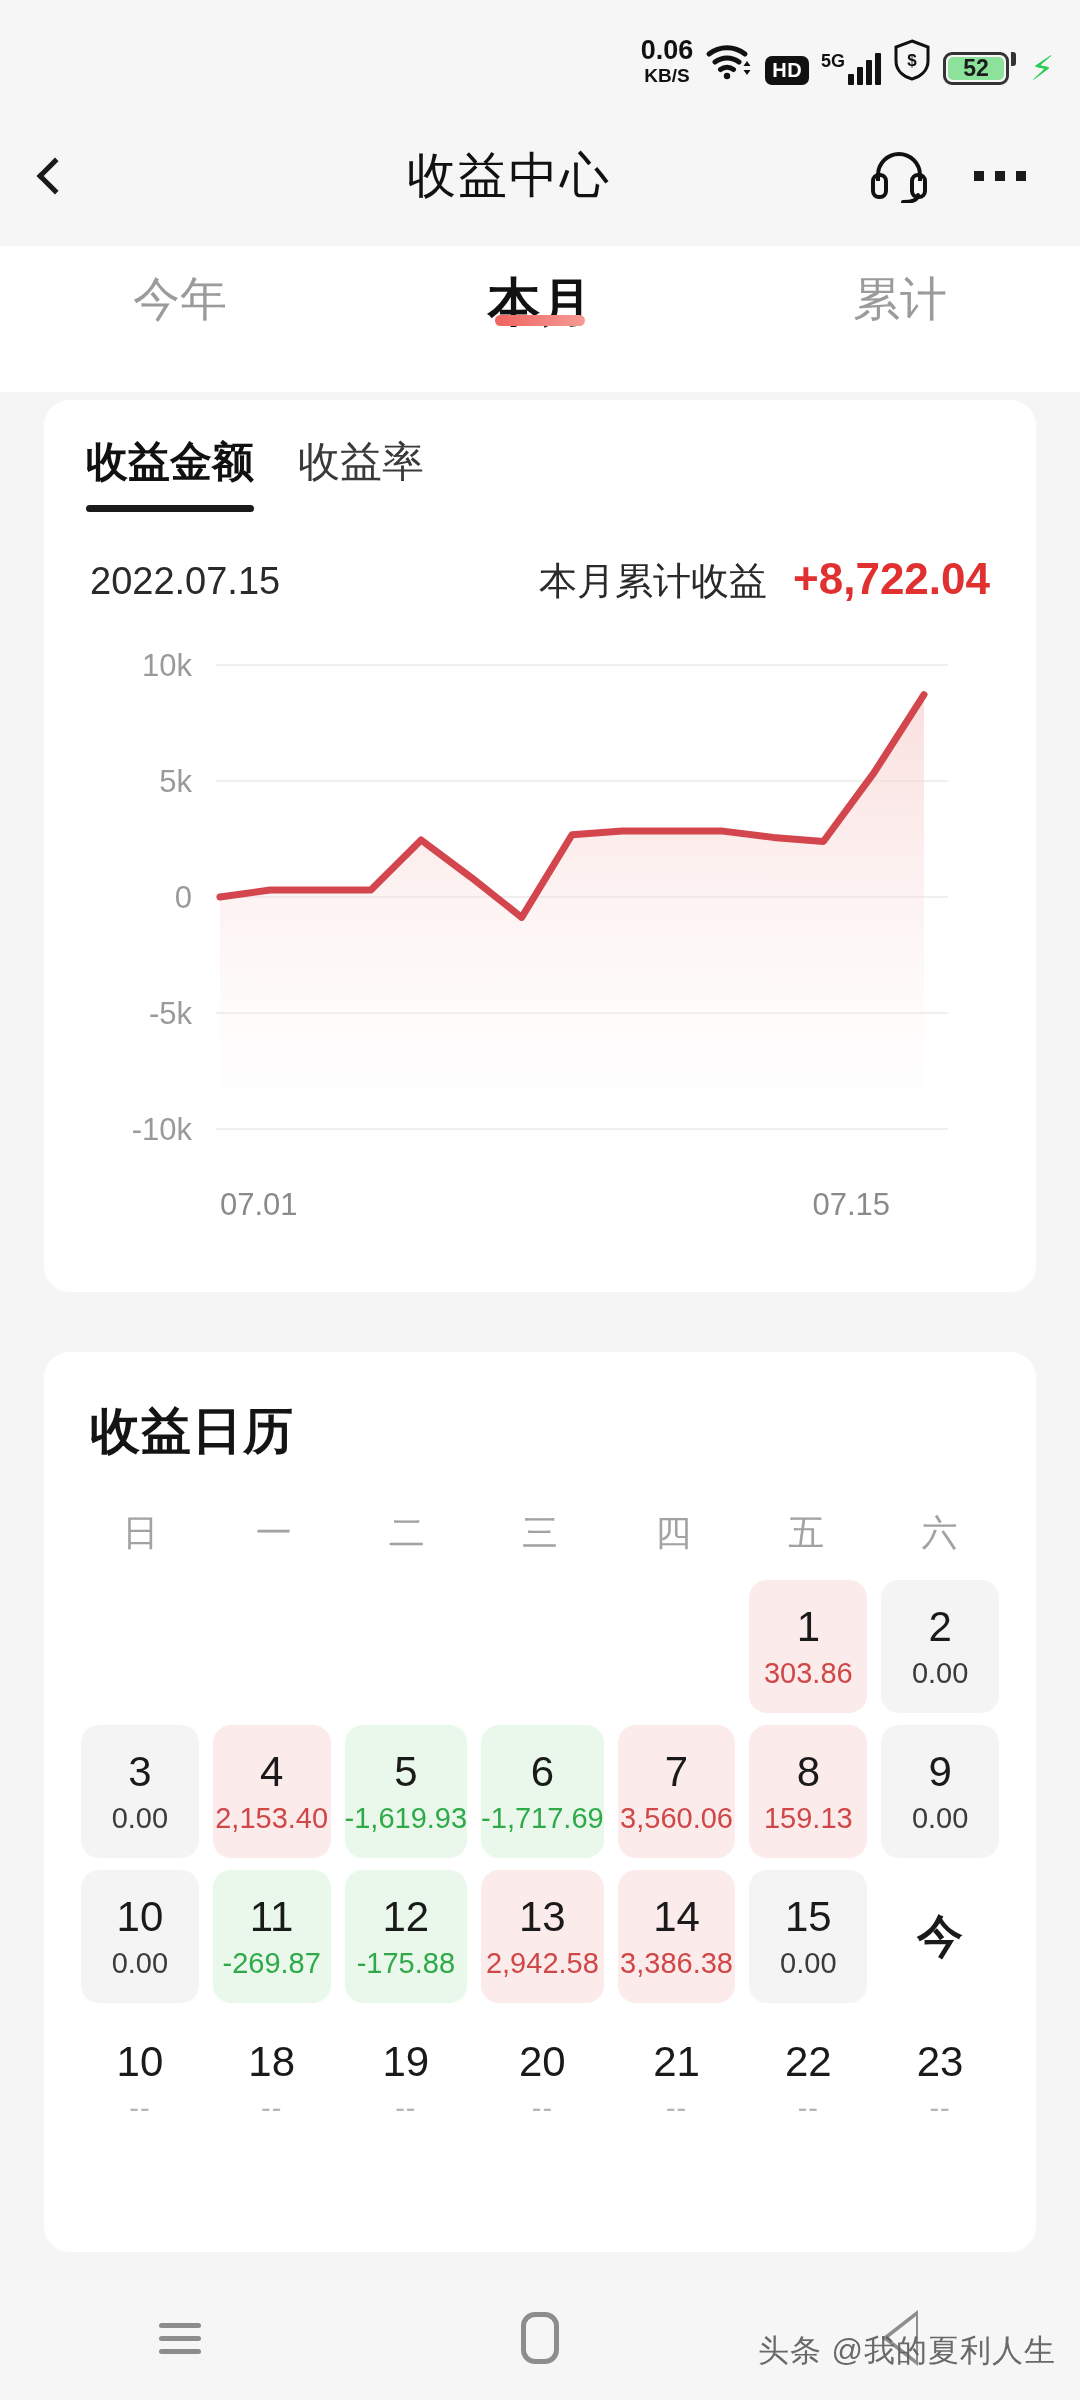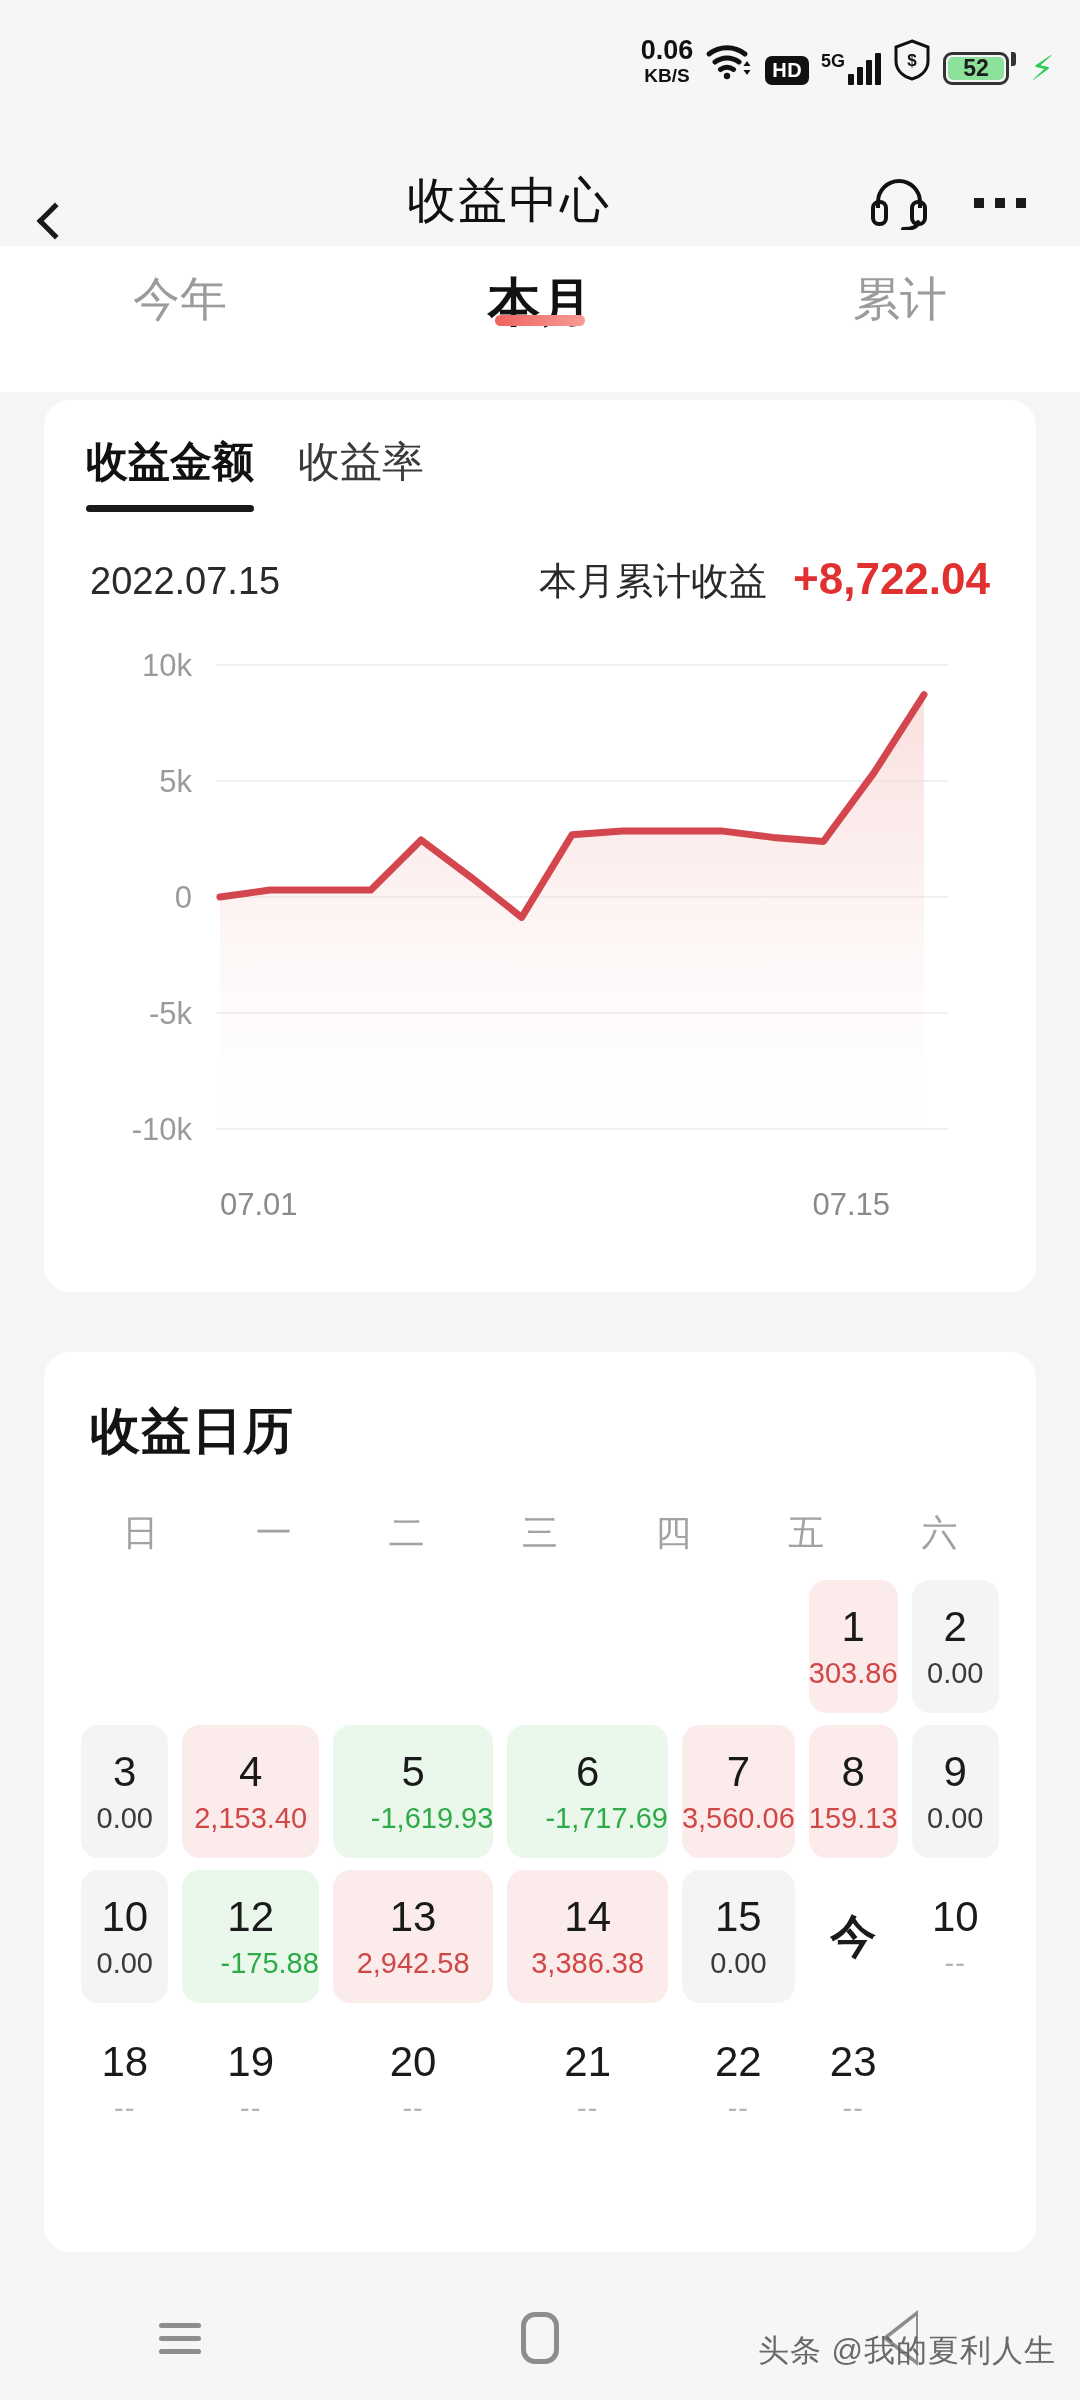--- a/index.html
+++ b/index.html
@@ -36,22 +36,22 @@
   .battery { display: flex; align-items: center; }
   .bat-body { width: 66px; height: 33px; border: 3px solid #333; border-radius: 9px;
     position: relative; display: flex; align-items: center; padding: 2px; margin-top: 19px; }
   .bat-fill { height: 100%; width: 100%; background: #8ce29b; border-radius: 5px;
     display: flex; align-items: center; justify-content: center;
     font-size: 23px; font-weight: 700; color: #1c1c1c; }
   .bat-tip { width: 5px; height: 14px; background: #333; border-radius: 0 3px 3px 0; margin-left: 2px; }
   .bolt { color: #2ecc55; font-size: 34px; line-height: 1; margin-left: 2px; }
 
   
-  .appbar { position: absolute; left:0; top: 106px; width: 1080px; height: 128px;
-    background: #f6f6f6; display: flex; align-items: flex-end; gap: 48px; }
+  .appbar { position: absolute; left:0; top: 112px; width: 1080px; height: 128px;
+    background: #f6f6f6; display: flex; align-items: center; gap: 48px; }
   .backbtn { width: 110px; display:flex; justify-content:center; align-items:center; }
   .chev { width: 26px; height: 26px; border-left: 5px solid #1a1a1a; border-bottom: 5px solid #1a1a1a;
     transform: rotate(45deg); }
   .apptitle { flex: 1; text-align: center; font-size: 49px; color: #111; font-weight: 500;
     letter-spacing: 2px; padding-left: 40px; }
   .appbar-right { display: flex; align-items: center; gap: 44px; margin-right: 54px; }
   .dots3 { display: flex; gap: 11px; }
   .dots3 i { width: 10px; height: 10px; background: #1b1b1b; display:block; }
 
   
@@ -94,21 +94,21 @@
   .cell { height: 133px; border-radius: 18px; display:flex; flex-direction: column;
     align-items: center; justify-content: center; margin: 0 7px; }
   .cell .d { font-size: 42px; color: #1a1a1a; font-weight: 500; line-height: 1.05; }
   .cell .v { font-size: 29px; margin-top: 9px; line-height: 1; }
   .cell.empty { background: transparent; }
   .cell.zero { background: #f4f4f4; }
   .cell.zero .v { color: #3a3a3a; }
   .cell.pos { background: #fcebeb; }
   .cell.pos .v { color: #cf4747; }
   .cell.neg { background: #e9f8ea; }
-  .cell.neg .v { color: #2faa49; padding-left: 38px; }
+  .cell.neg .v { color: #2faa49; }
   .cell.future { background: transparent; }
   .cell.future .v { color: #b5b5b5; letter-spacing: 1px; }
   .cell.today { background: transparent; }
   .cell.today .d { font-size: 46px; font-weight: 700; }
 
   
   .navbar { position:absolute; left:0; bottom:0; width: 1080px; height: 124px;
     background: #f6f6f6; display: flex; align-items: center; }
   .navbtn { flex:1; display:flex; align-items:center; justify-content:center; }
   .nv-menu i { display:block; width: 42px; height: 5px; background:#8d8d8d; border-radius:3px; margin: 8px 0; }
@@ -301,20 +301,24 @@
         </div>
         <div class="cell zero">
           <div class="d">9</div>
           <div class="v">0.00</div>
         </div>
         <div class="cell zero">
           <div class="d">10</div>
           <div class="v">0.00</div>
         </div>
         <div class="cell neg">
+          <div class="d">11</div>
+          <div class="v">-269.87</div>
+        </div>
+        <div class="cell neg">
           <div class="d">12</div>
           <div class="v">-175.88</div>
         </div>
         <div class="cell pos">
           <div class="d">13</div>
           <div class="v">2,942.58</div>
         </div>
         <div class="cell pos">
           <div class="d">14</div>
           <div class="v">3,386.38</div>

